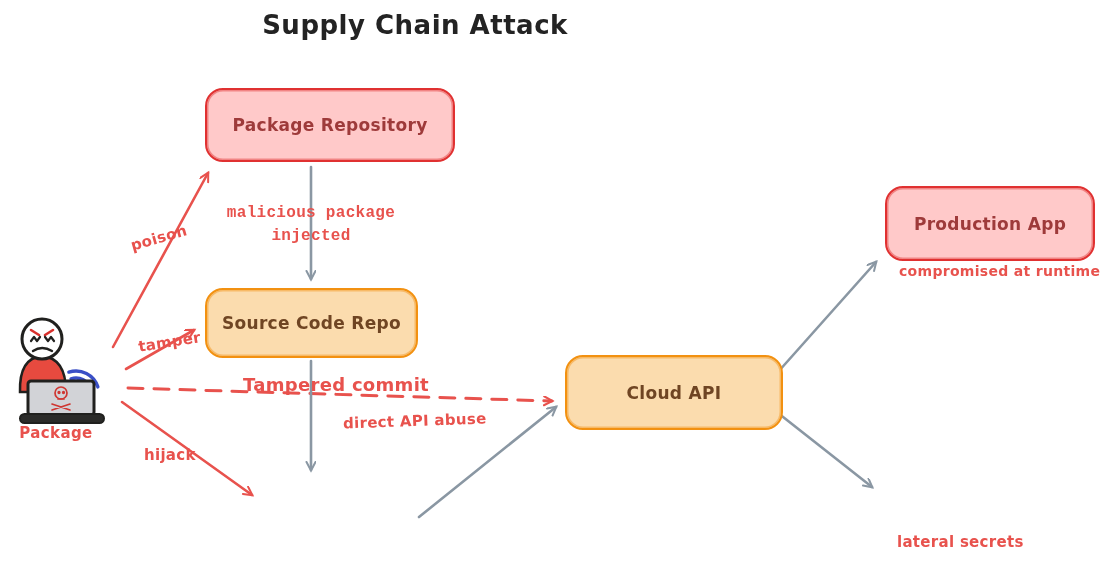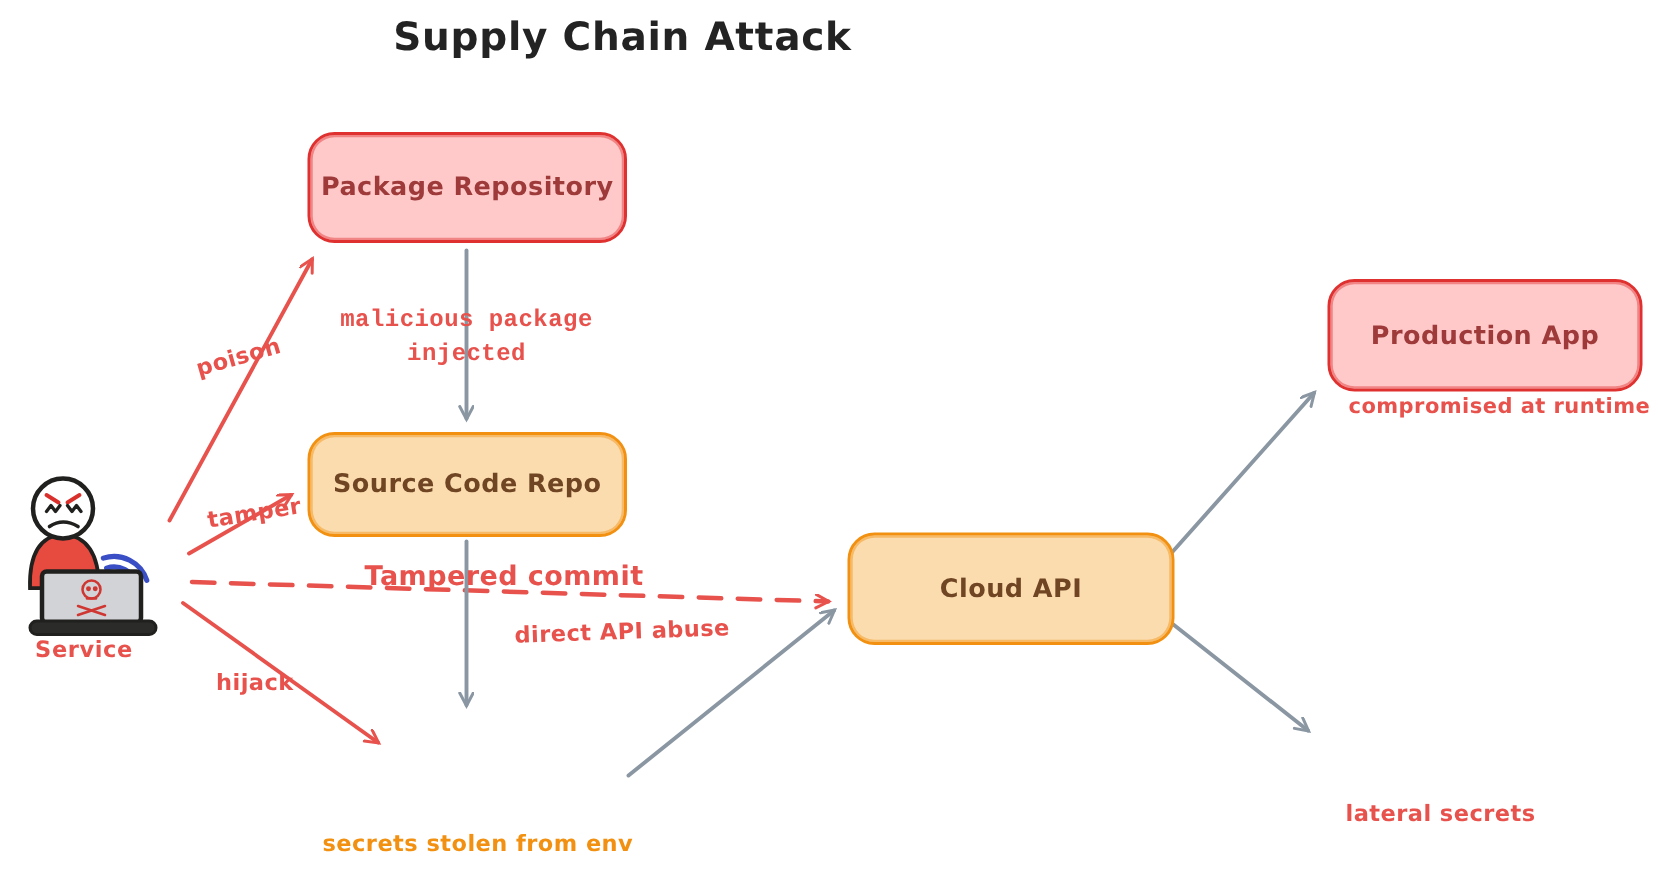--- a/index.html
+++ b/index.html
@@ -96,39 +96,38 @@
         <path d="M58,399 L64,399"></path>
         <path d="M52,404 L70,410 M70,404 L52,410"></path>
       </g>
 
       <rect x="20" y="414" width="84" height="9" rx="4.5" fill="#2b2b29" stroke="#20201e" stroke-width="2"></rect>
     </g>
   </svg>
 
   <div class="title">Supply Chain Attack</div>
 
-  <div class="node red" style="left:205px;top:88px;width:213px;height:74px;">
+  <div class="node red" style="left:205px;top:88px;width:250px;height:74px;">
       <span>Package Repository</span>
     </div>
   <div class="node orange" style="left:205px;top:288px;width:213px;height:70px;">
       <span>Source Code Repo</span>
     </div>
   <div class="node orange" style="left:565px;top:355px;width:218px;height:75px;">
       <span>Cloud API</span>
     </div>
   <div class="node red" style="left:885px;top:186px;width:210px;height:75px;">
       <span>Production App</span>
     </div>
 
   <div class="edge-label" style="left:130px;top:229px;font-size:15px;transform:rotate(-16deg);">poison</div>
   <div class="edge-label" style="left:138px;top:333px;font-size:15px;transform:rotate(-9deg);">tamper</div>
   <div class="edge-label" style="left:343px;top:412px;font-size:15px;transform:rotate(-2deg);">direct API abuse</div>
   <div class="edge-label" style="left:144px;top:446px;font-size:15px;">hijack</div>
   <div class="edge-label wrap" style="left:221px;top:202px;width:180px;font-size:16px;line-height:1.45;font-family:Liberation Mono, monospace;">malicious package injected</div>
   <div class="edge-label" style="left:243px;top:374px;font-size:18px;">Tampered commit</div>
 
-  <div class="sub-label orange" style="left:215px;top:553px;font-size:15px;">secrets stolen from env</div>
   <div class="sub-label red" style="left:899px;top:263px;font-size:14px;">compromised at runtime</div>
   <div class="sub-label red" style="left:897px;top:533px;font-size:15px;">lateral secrets</div>
 
-  <div class="attacker-label">Service</div>
+  <div class="attacker-label">Package</div>
 
 </div>
 
 </body></html>

